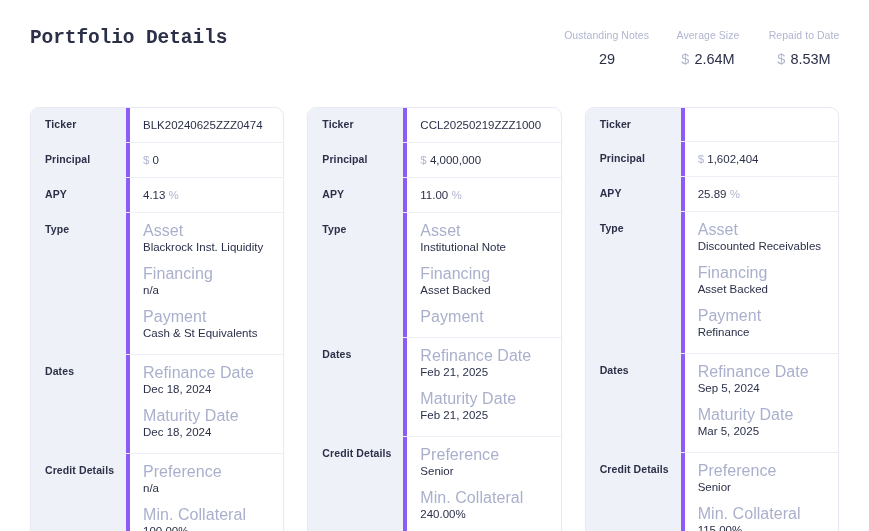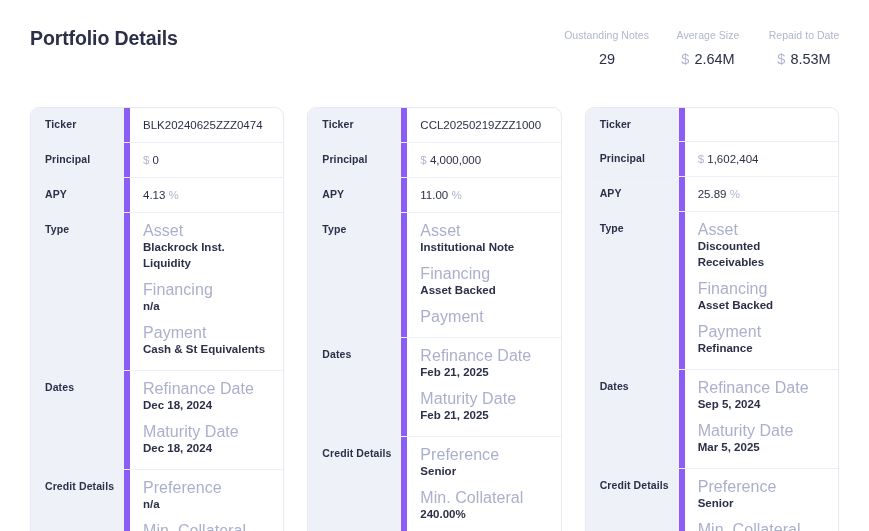--- a/index.html
+++ b/index.html
@@ -24,20 +24,21 @@
     box-sizing: border-box;
   }
   .page-title {
     font-size: 19.5px;
     font-weight: bold;
     letter-spacing: -0.1px;
     color: #2b3048;
     line-height: 24px;
     margin: 0;
     white-space: nowrap;
+    font-family: Liberation Mono, monospace;
   }
   .stats {
     display: flex;
     gap: 22px;
     padding-top: 2px;
   }
   .stat {
     display: flex;
     flex-direction: column;
     align-items: center;
@@ -84,21 +85,21 @@
     min-height: 32px;
   }
   .row:last-child {
     border-bottom: none;
   }
   .row-label {
     width: 99px;
     flex: 0 0 99px;
     box-sizing: border-box;
     background: #eff1f8;
-    border-right: 6px solid #8b5cf6;
+    border-right: 4px solid #8b5cf6;
     font-size: 10.5px;
     font-weight: bold;
     color: #2b3048;
     padding: 10px 0 10px 14px;
     line-height: 13px;
     letter-spacing: 0.1px;
   }
   .row-value {
     flex: 1 1 auto;
     box-sizing: border-box;
@@ -123,21 +124,20 @@
     font-size: 16px;
     color: #aab0cc;
     line-height: 14px;
     letter-spacing: 0.05px;
   }
   .sub-value {
     font-size: 11.5px;
     color: #2b3048;
     line-height: 16px;
     margin-top: 1px;
-    font-weight: bold;
   }
 </style>
 </head>
 <body>
 
 <div class="page-header">
   <h1 class="page-title">Portfolio Details</h1>
 
   <div class="stats">
 

